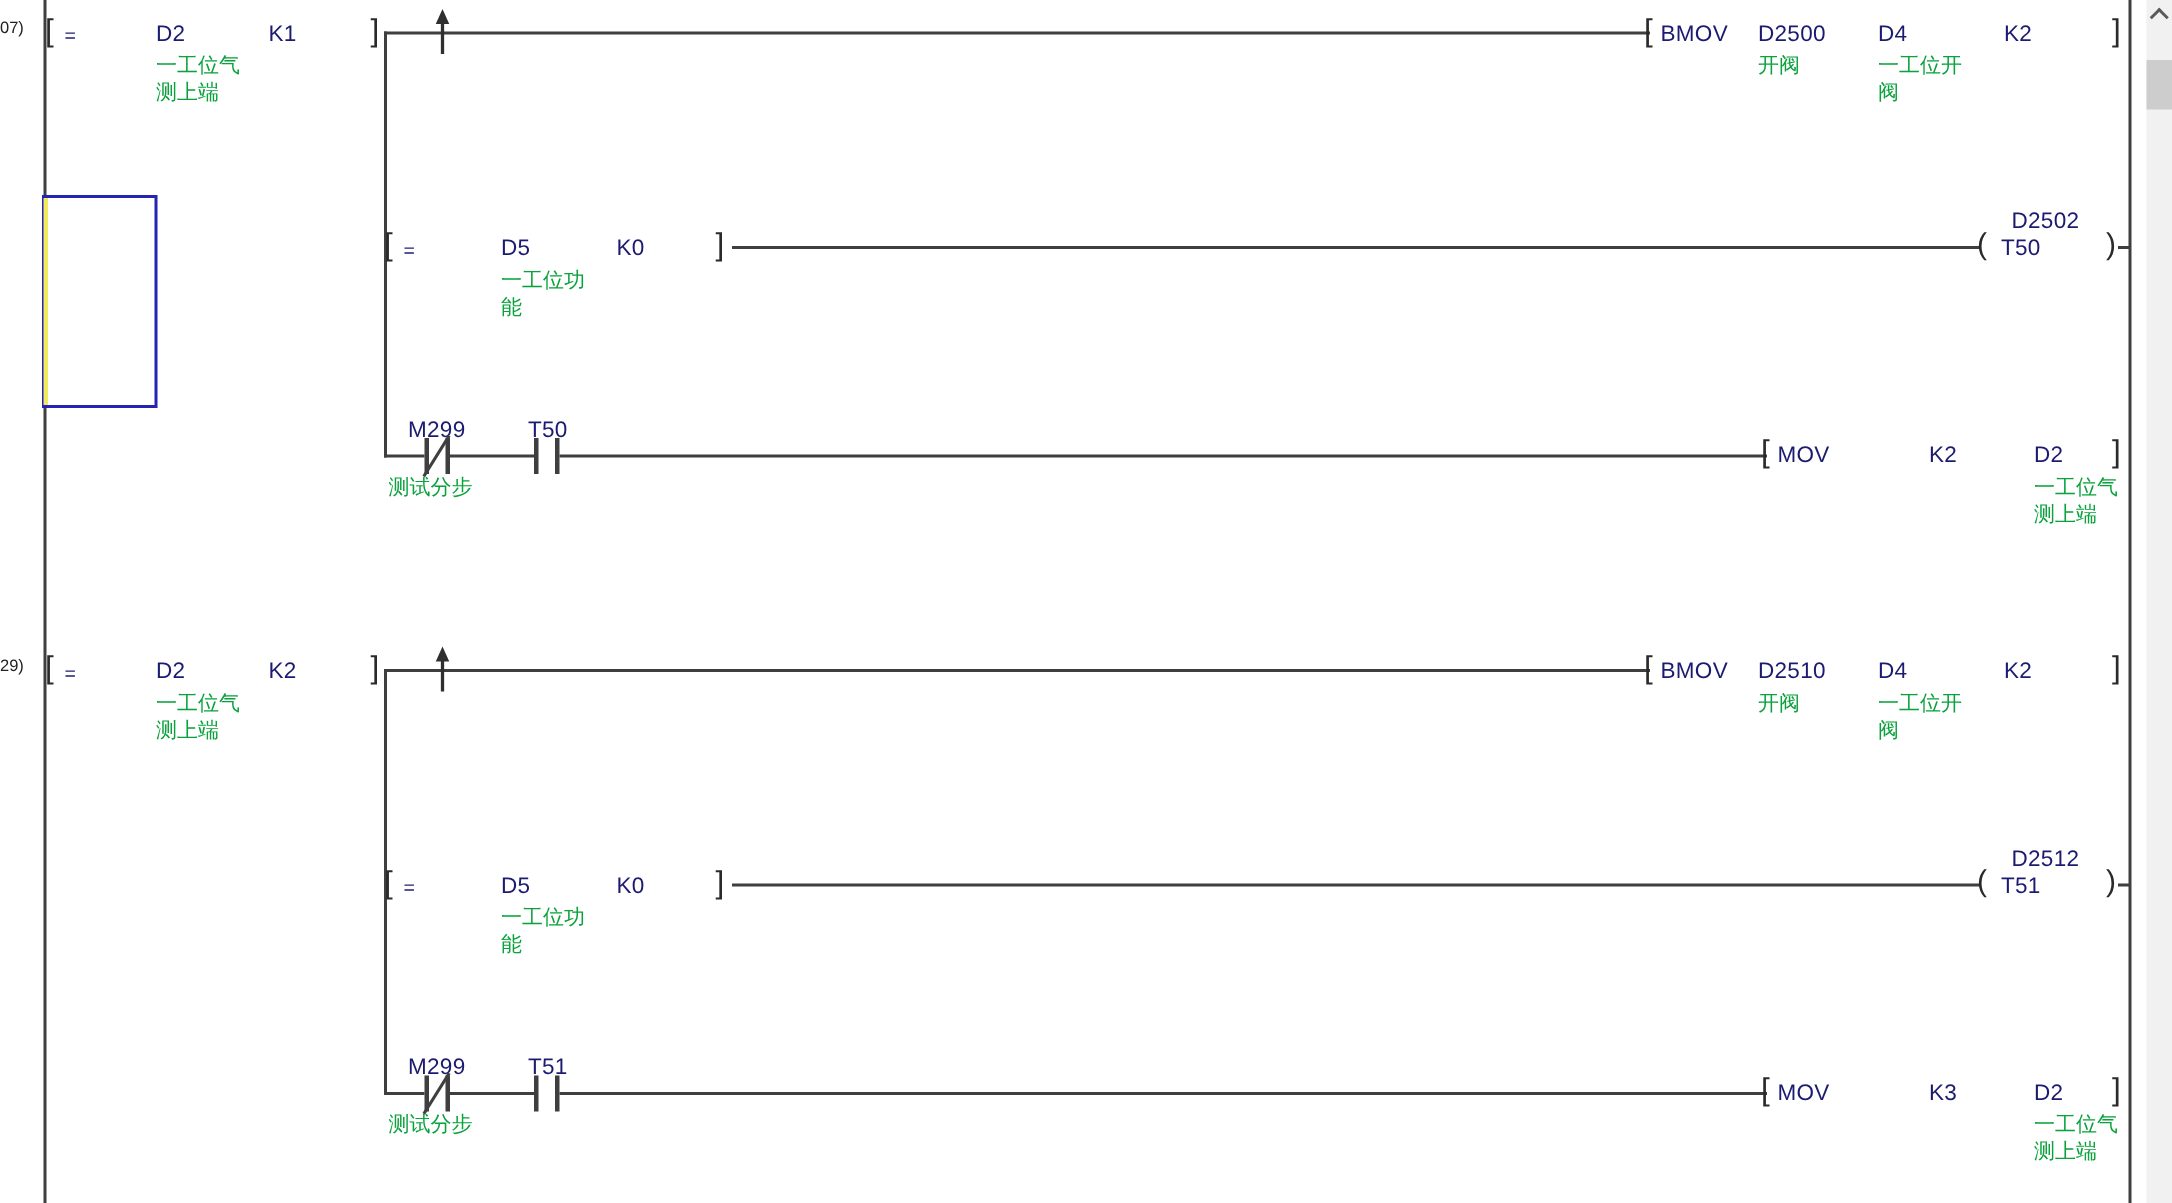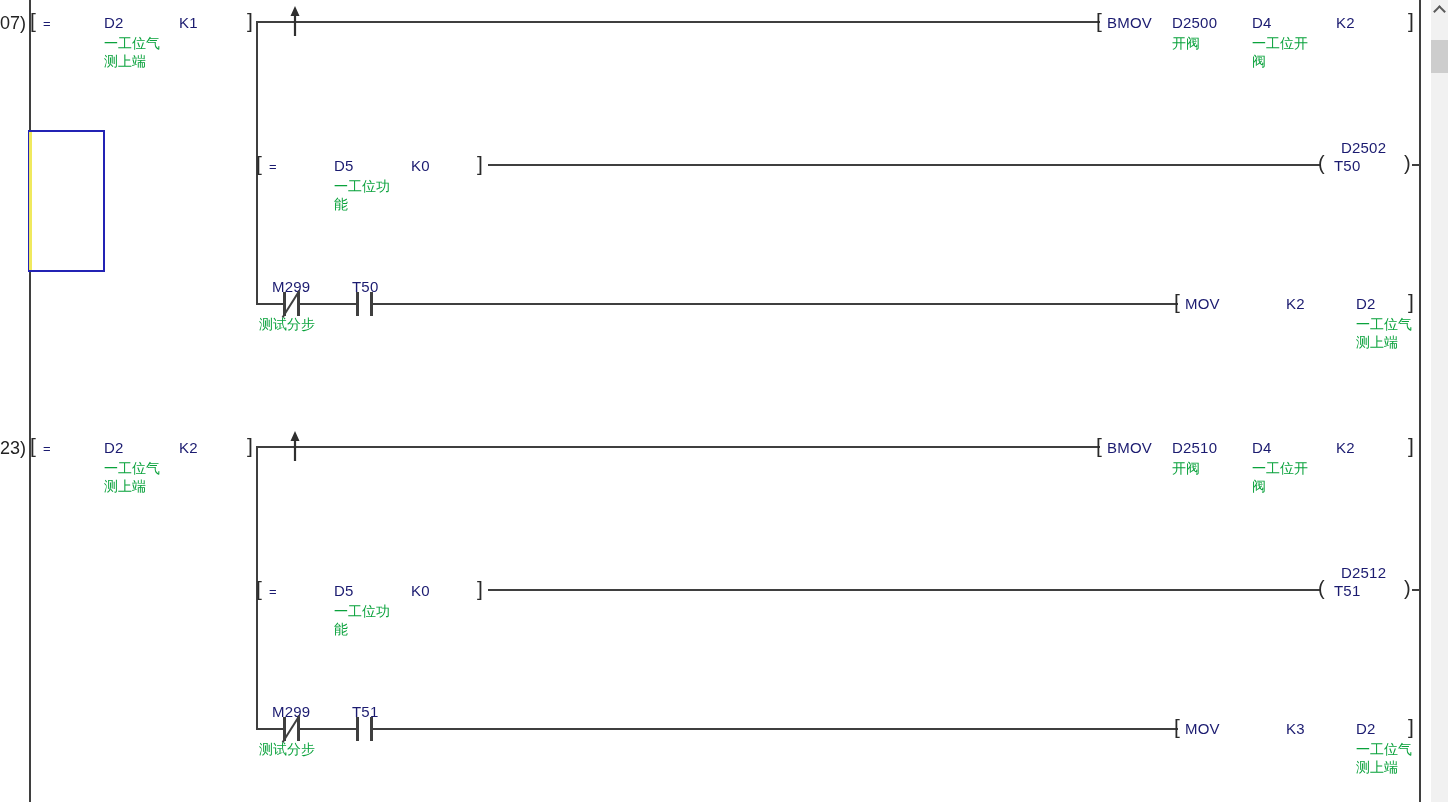--- a/index.html
+++ b/index.html
@@ -2,21 +2,21 @@
 <html><head>
 <meta charset="utf-8">
 <style>
   html,body{margin:0;padding:0;}
   body{width:1448px;height:802px;background:#ffffff;overflow:hidden;position:relative;
        font-family:"Liberation Sans","DejaVu Sans",sans-serif;}
   .canvas{position:absolute;left:0;top:0;width:1448px;height:802px;}
   .rail{position:absolute;width:2px;background:#3f3f3f;top:0;height:802px;}
   .rung{position:absolute;left:0;width:1448px;height:425px;}
   .t{position:absolute;font-size:15px;color:#1b1b70;white-space:nowrap;letter-spacing:0.2px;}
-  .step{position:absolute;font-size:18px;color:#222222;white-space:nowrap;}
+  .step{position:absolute;font-size:11px;color:#222222;white-space:nowrap;}
   .br{position:absolute;font-size:21px;line-height:20px;color:#2a2a2a;font-weight:400;}
   .op{position:absolute;font-size:13px;color:#1b1b70;}
   .paren{position:absolute;font-size:20px;line-height:20px;color:#2a2a2a;}
   .g{position:absolute;font-size:14px;line-height:18px;color:#0aa23c;white-space:pre-line;}
   .wire-h{position:absolute;height:2px;background:#3f3f3f;}
   .wire-v{position:absolute;width:2px;background:#3f3f3f;}
   .contact{position:absolute;width:17px;height:24px;background:#ffffff;}
   .contact .bar{position:absolute;top:0;width:3px;height:24px;background:#3f3f3f;}
   .contact .bar.l{left:0;} .contact .bar.r{right:0;}
   .contact .slash{position:absolute;left:7px;top:-4px;width:2px;height:32px;background:#3f3f3f;
@@ -96,21 +96,21 @@
     <span class="br" style="left:1174px;top:292px;">[</span>
     <span class="t" style="left:1185px;top:295px;">MOV</span>
     <span class="t" style="left:1286px;top:295px;">K2</span>
     <span class="t" style="left:1356px;top:295px;">D2</span>
     <span class="br" style="left:1408px;top:292px;">]</span>
     <div class="g" style="left:1356px;top:315px;">一工位气
 测上端</div>
   </div>
 
   <div class="rung" style="top:425px;">
-    <span class="step" style="left:0;top:13px;">23)</span>
+    <span class="step" style="left:0;top:13px;">29)</span>
 
     <span class="br" style="left:30px;top:11px;">[</span>
     <span class="op" style="left:43px;top:16px;">=</span>
     <span class="t" style="left:104px;top:14px;">D2</span>
     <span class="t" style="left:179px;top:14px;">K2</span>
     <span class="br" style="left:247px;top:11px;">]</span>
     <div class="g" style="left:104px;top:34px;">一工位气
 测上端</div>
 
     <div class="wire-h" style="left:256px;top:21px;width:844px;"></div>

